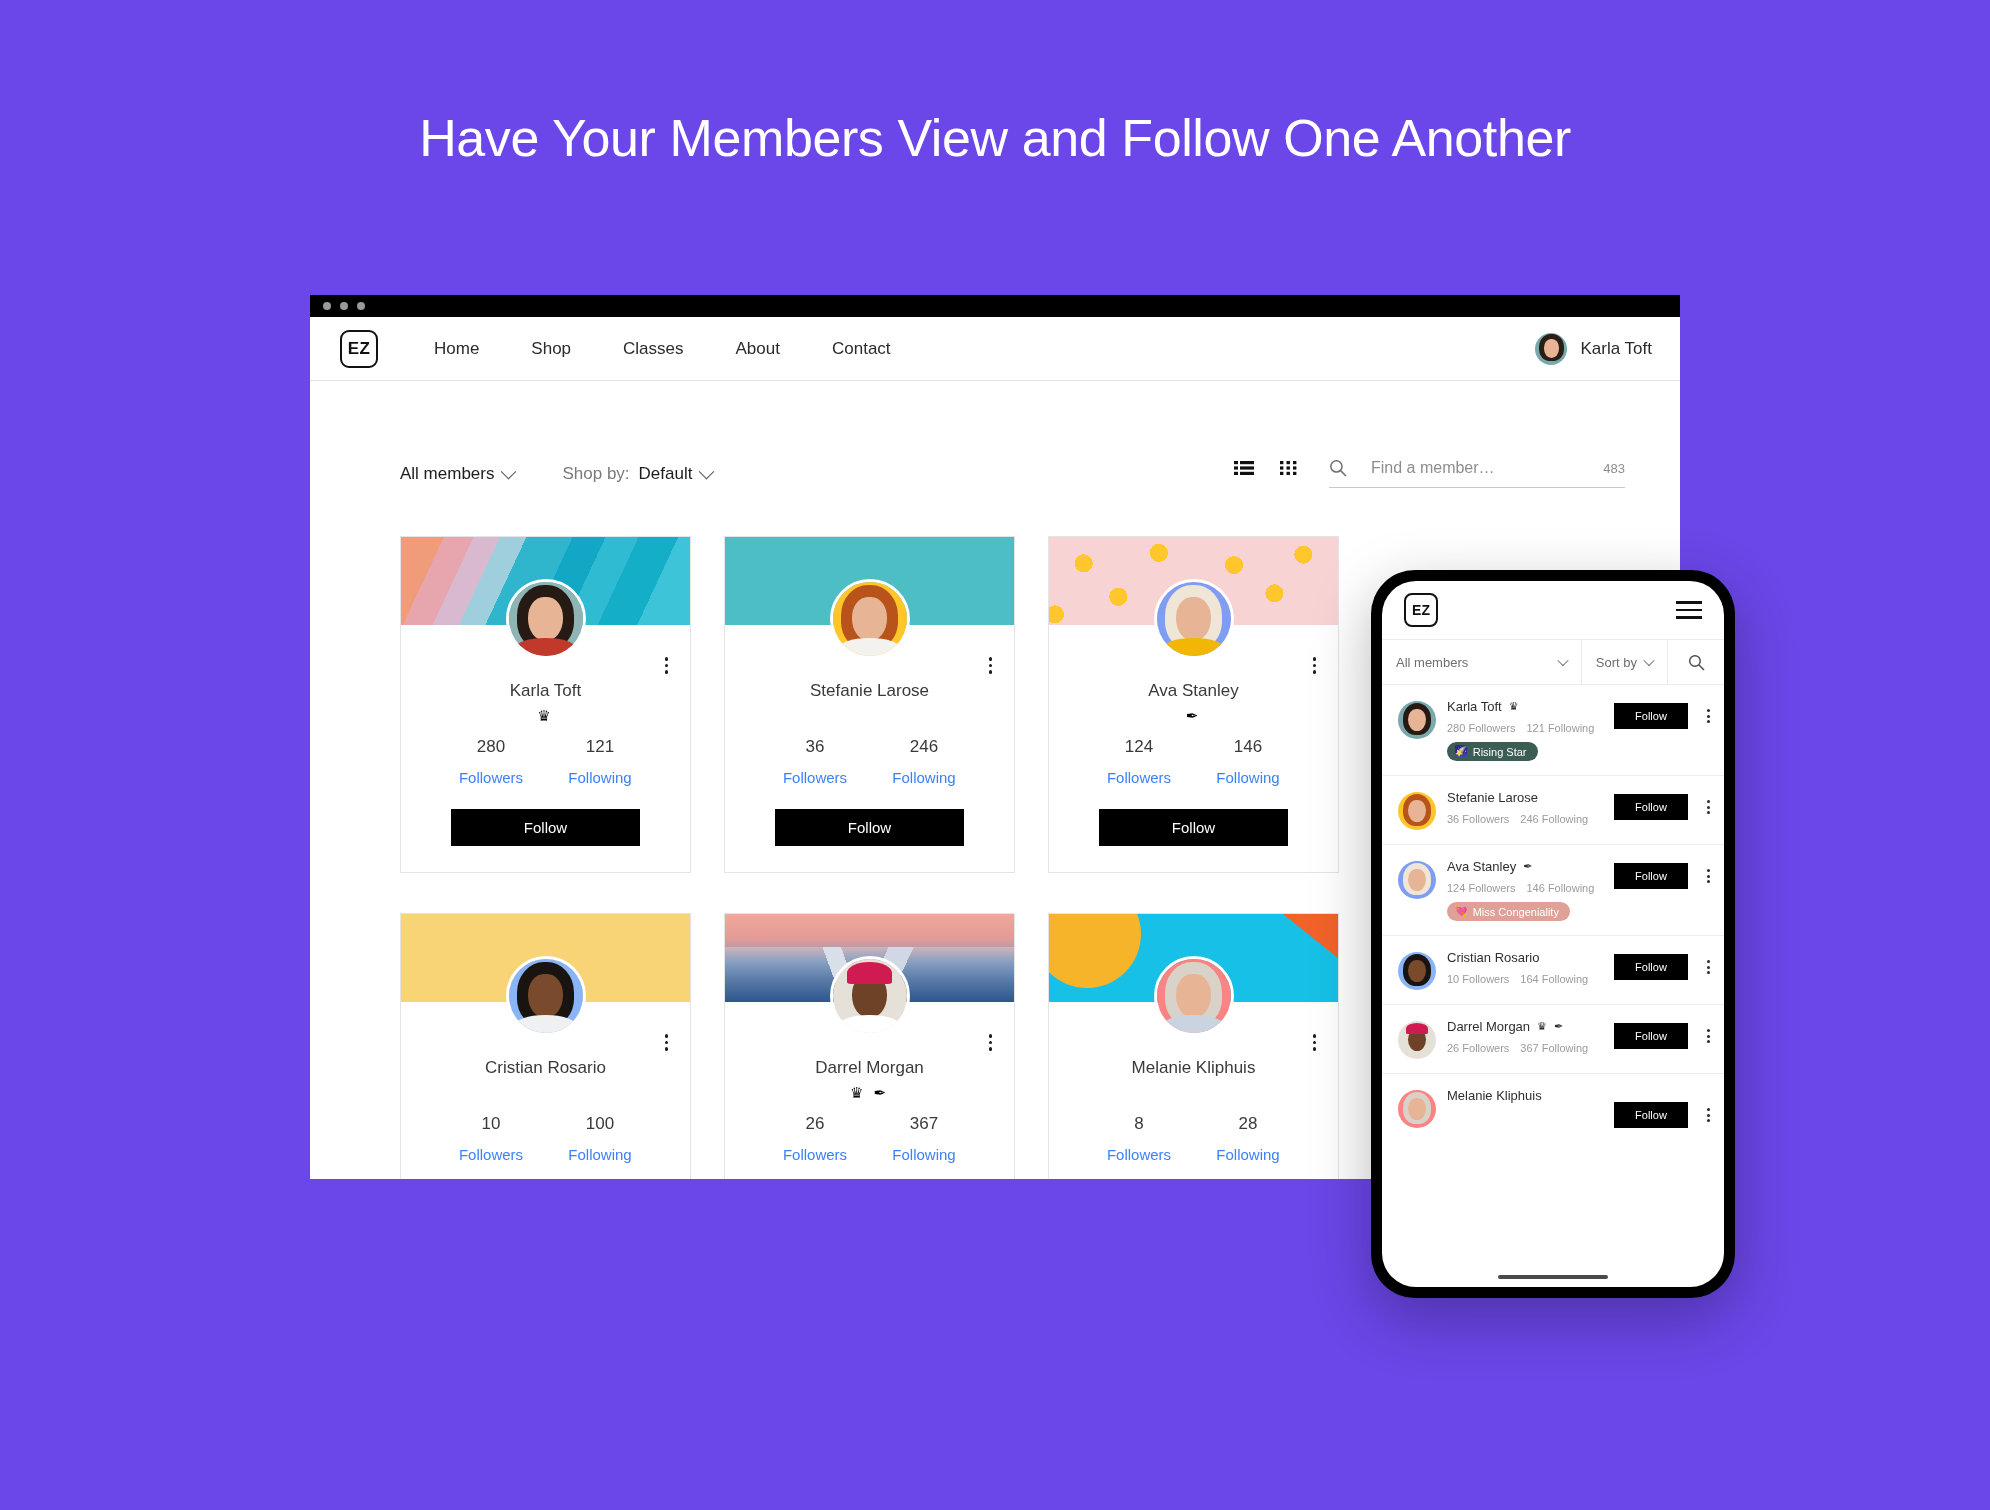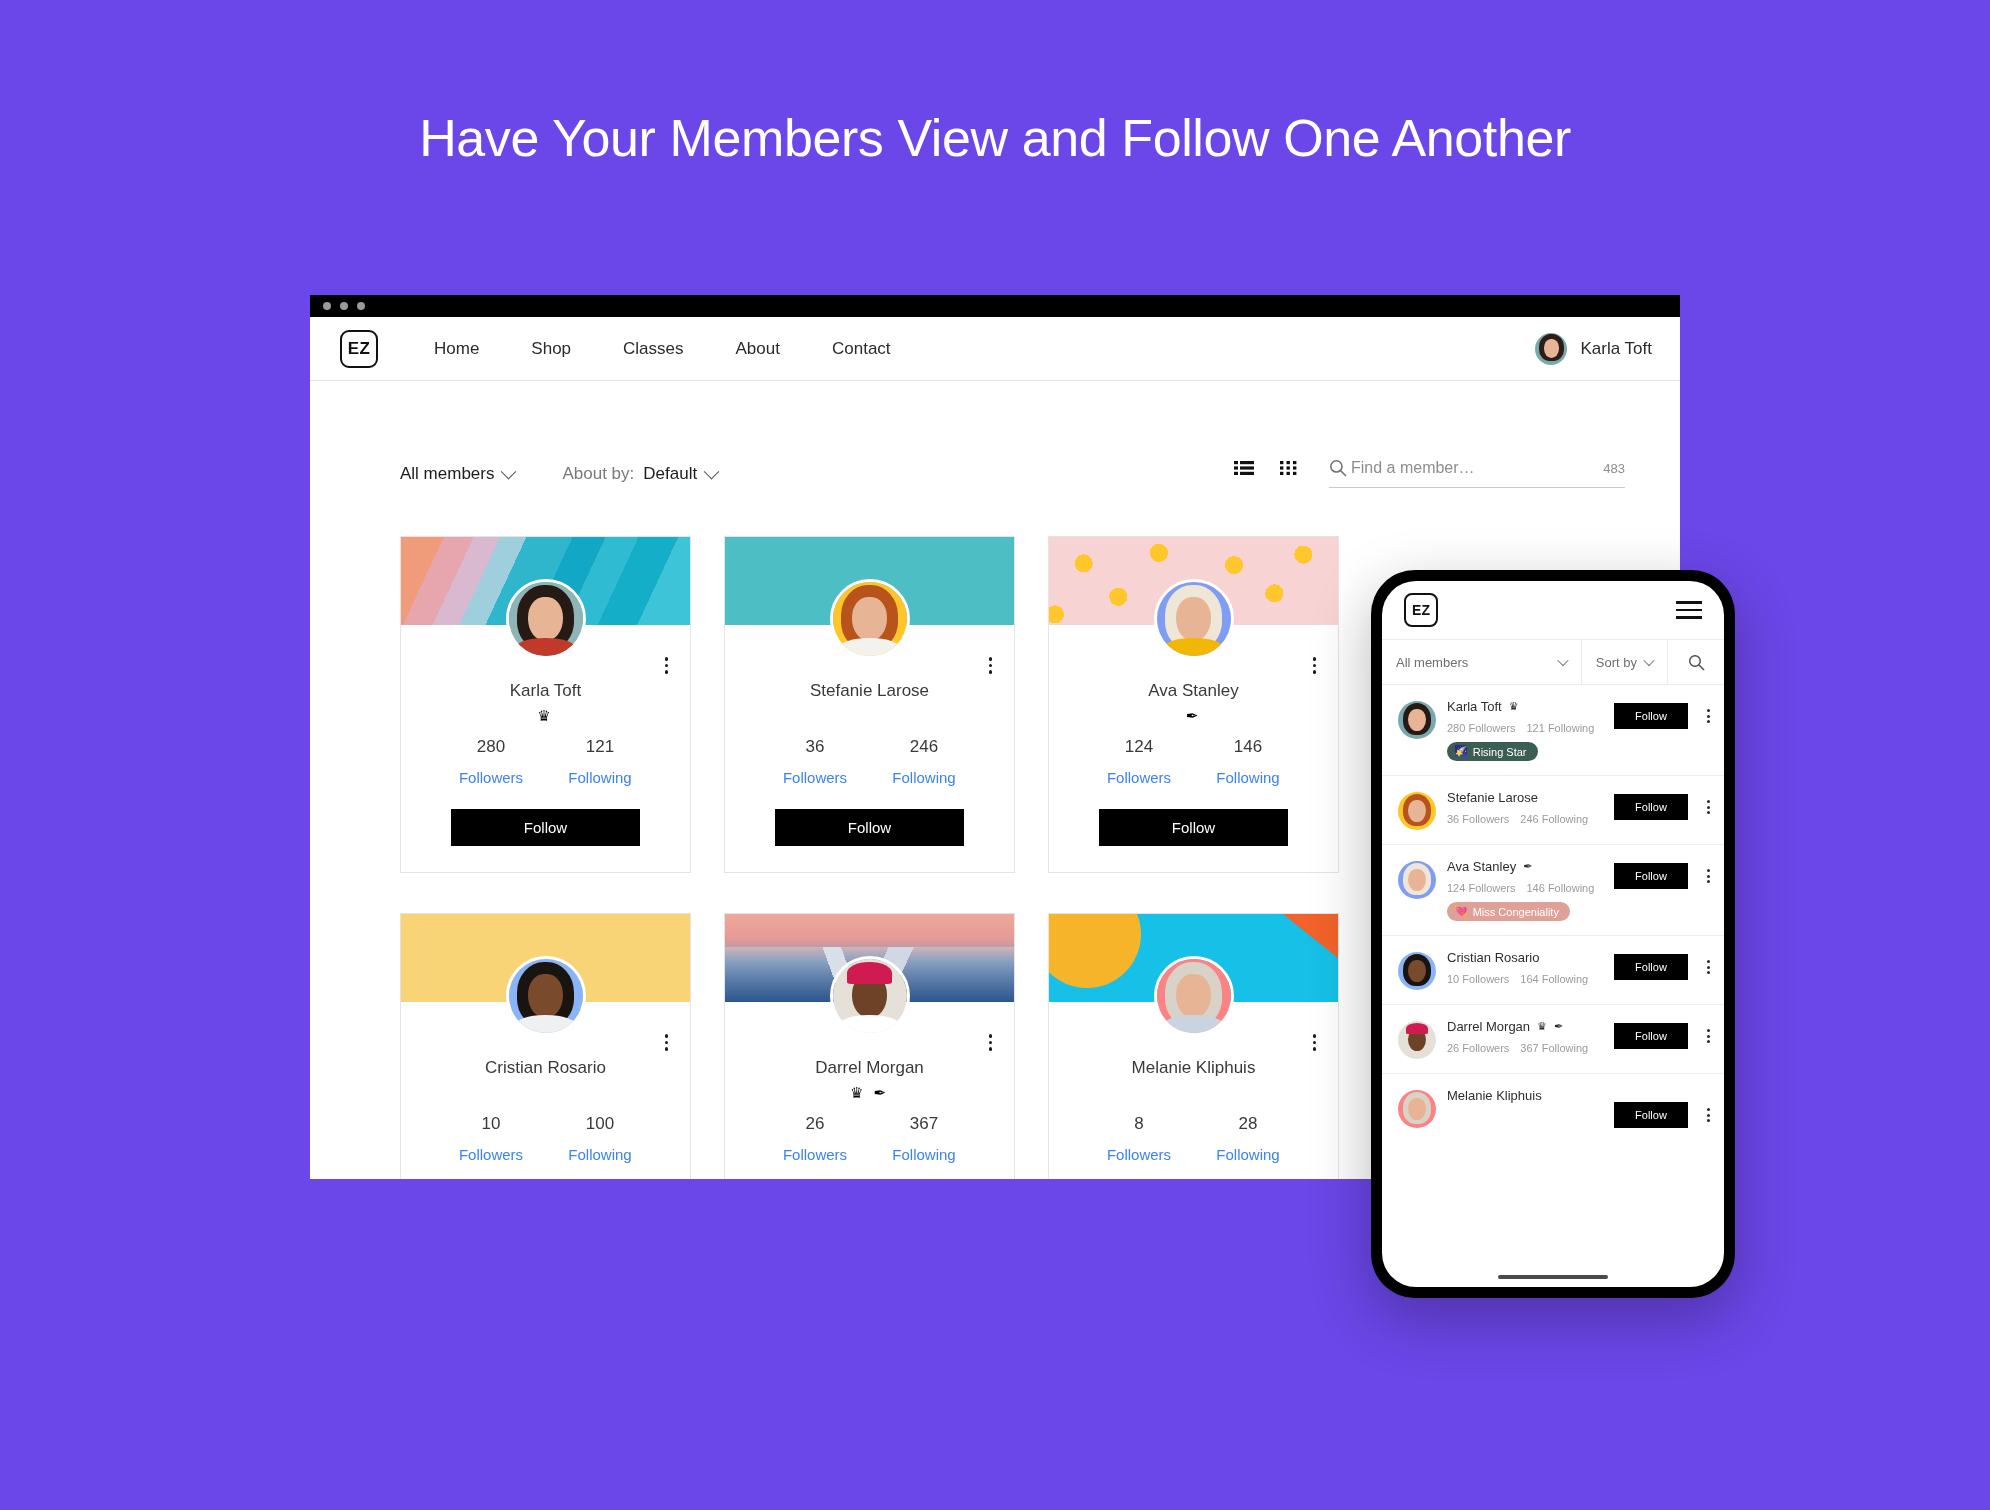--- a/index.html
+++ b/index.html
@@ -63,21 +63,21 @@
     font-size: 17px; color: #3b3b3b; margin-right: 48px; padding-bottom: 4px;
   }
   .tool-dd .muted { color: #7a7a7a; }
   .tool-dd .strong { color: #1d1d1d; }
   .chev { width: 11px; height: 11px; border-right: 1.6px solid #555; border-bottom: 1.6px solid #555;
           transform: rotate(45deg) translate(-2px,-2px); }
   .toolbar-right { margin-left: auto; display: flex; align-items: flex-end; gap: 0; }
   .viewicons { display: flex; align-items: center; gap: 26px; padding-bottom: 12px; margin-right: 32px; }
   .searchbox {
     width: 296px; border-bottom: 1px solid #c9c9c9;
-    display: flex; align-items: center; gap: 4px; padding-bottom: 10px;
+    display: flex; align-items: center; gap: 24px; padding-bottom: 10px;
   }
   .search-ph { font-size: 16px; color: #8d8d8d; flex: 1 1 auto; }
   .search-count { font-size: 13px; color: #8d8d8d; }
 
   
   .grid {
     display: grid; grid-template-columns: repeat(3, 291px);
     gap: 0 33px;
     padding: 48px 0 0 90px;
   }
@@ -241,21 +241,21 @@
         <span class="nav-user">Karla Toft</span>
       </div>
     </div>
 
     <div class="toolbar">
       <div class="tool-dd">
         <span class="strong">All members</span>
         <span class="chev"></span>
       </div>
       <div class="tool-dd">
-        <span class="muted">About by:</span>
+        <span class="muted">Shop by:</span>
         <span class="strong">Default</span>
         <span class="chev"></span>
       </div>
 
       <div class="toolbar-right">
         <div class="viewicons">
           <span>
             <svg class="icon-svg" width="20" height="16" viewBox="0 0 20 16">
               <rect x="0" y="1" width="4" height="3.2" fill="#111"></rect>
               <rect x="6" y="1" width="14" height="3.2" fill="#111"></rect>

